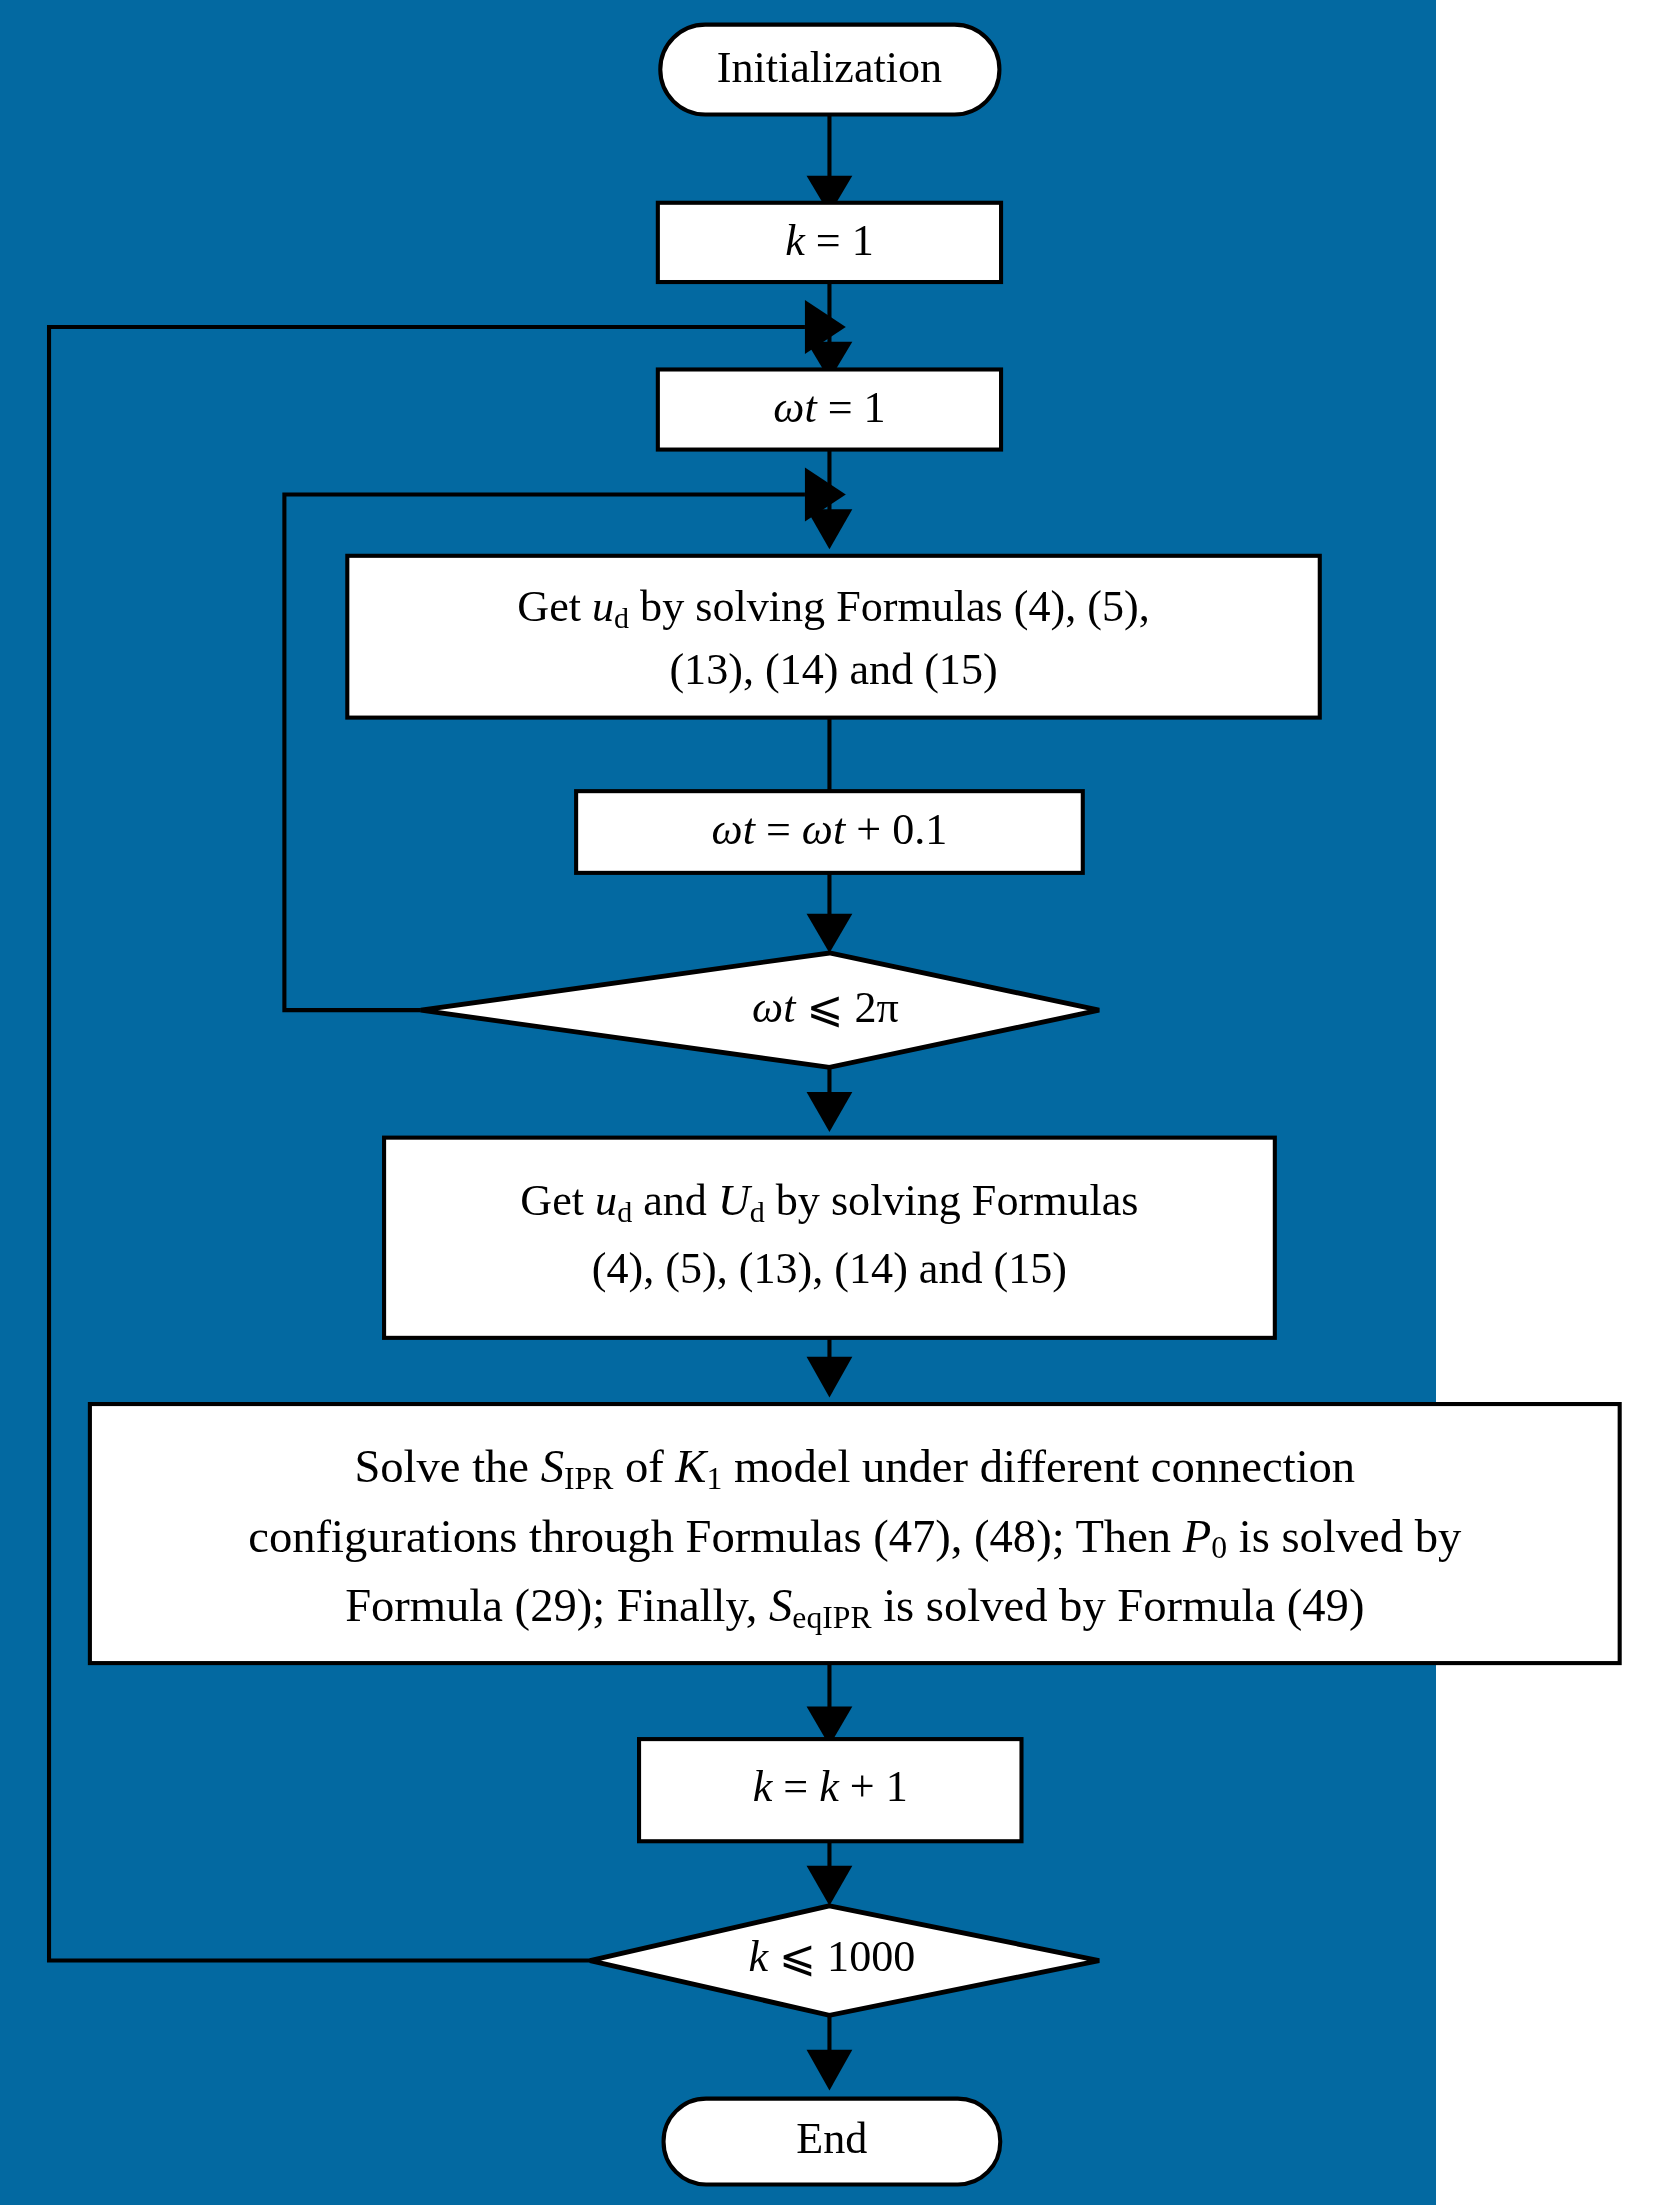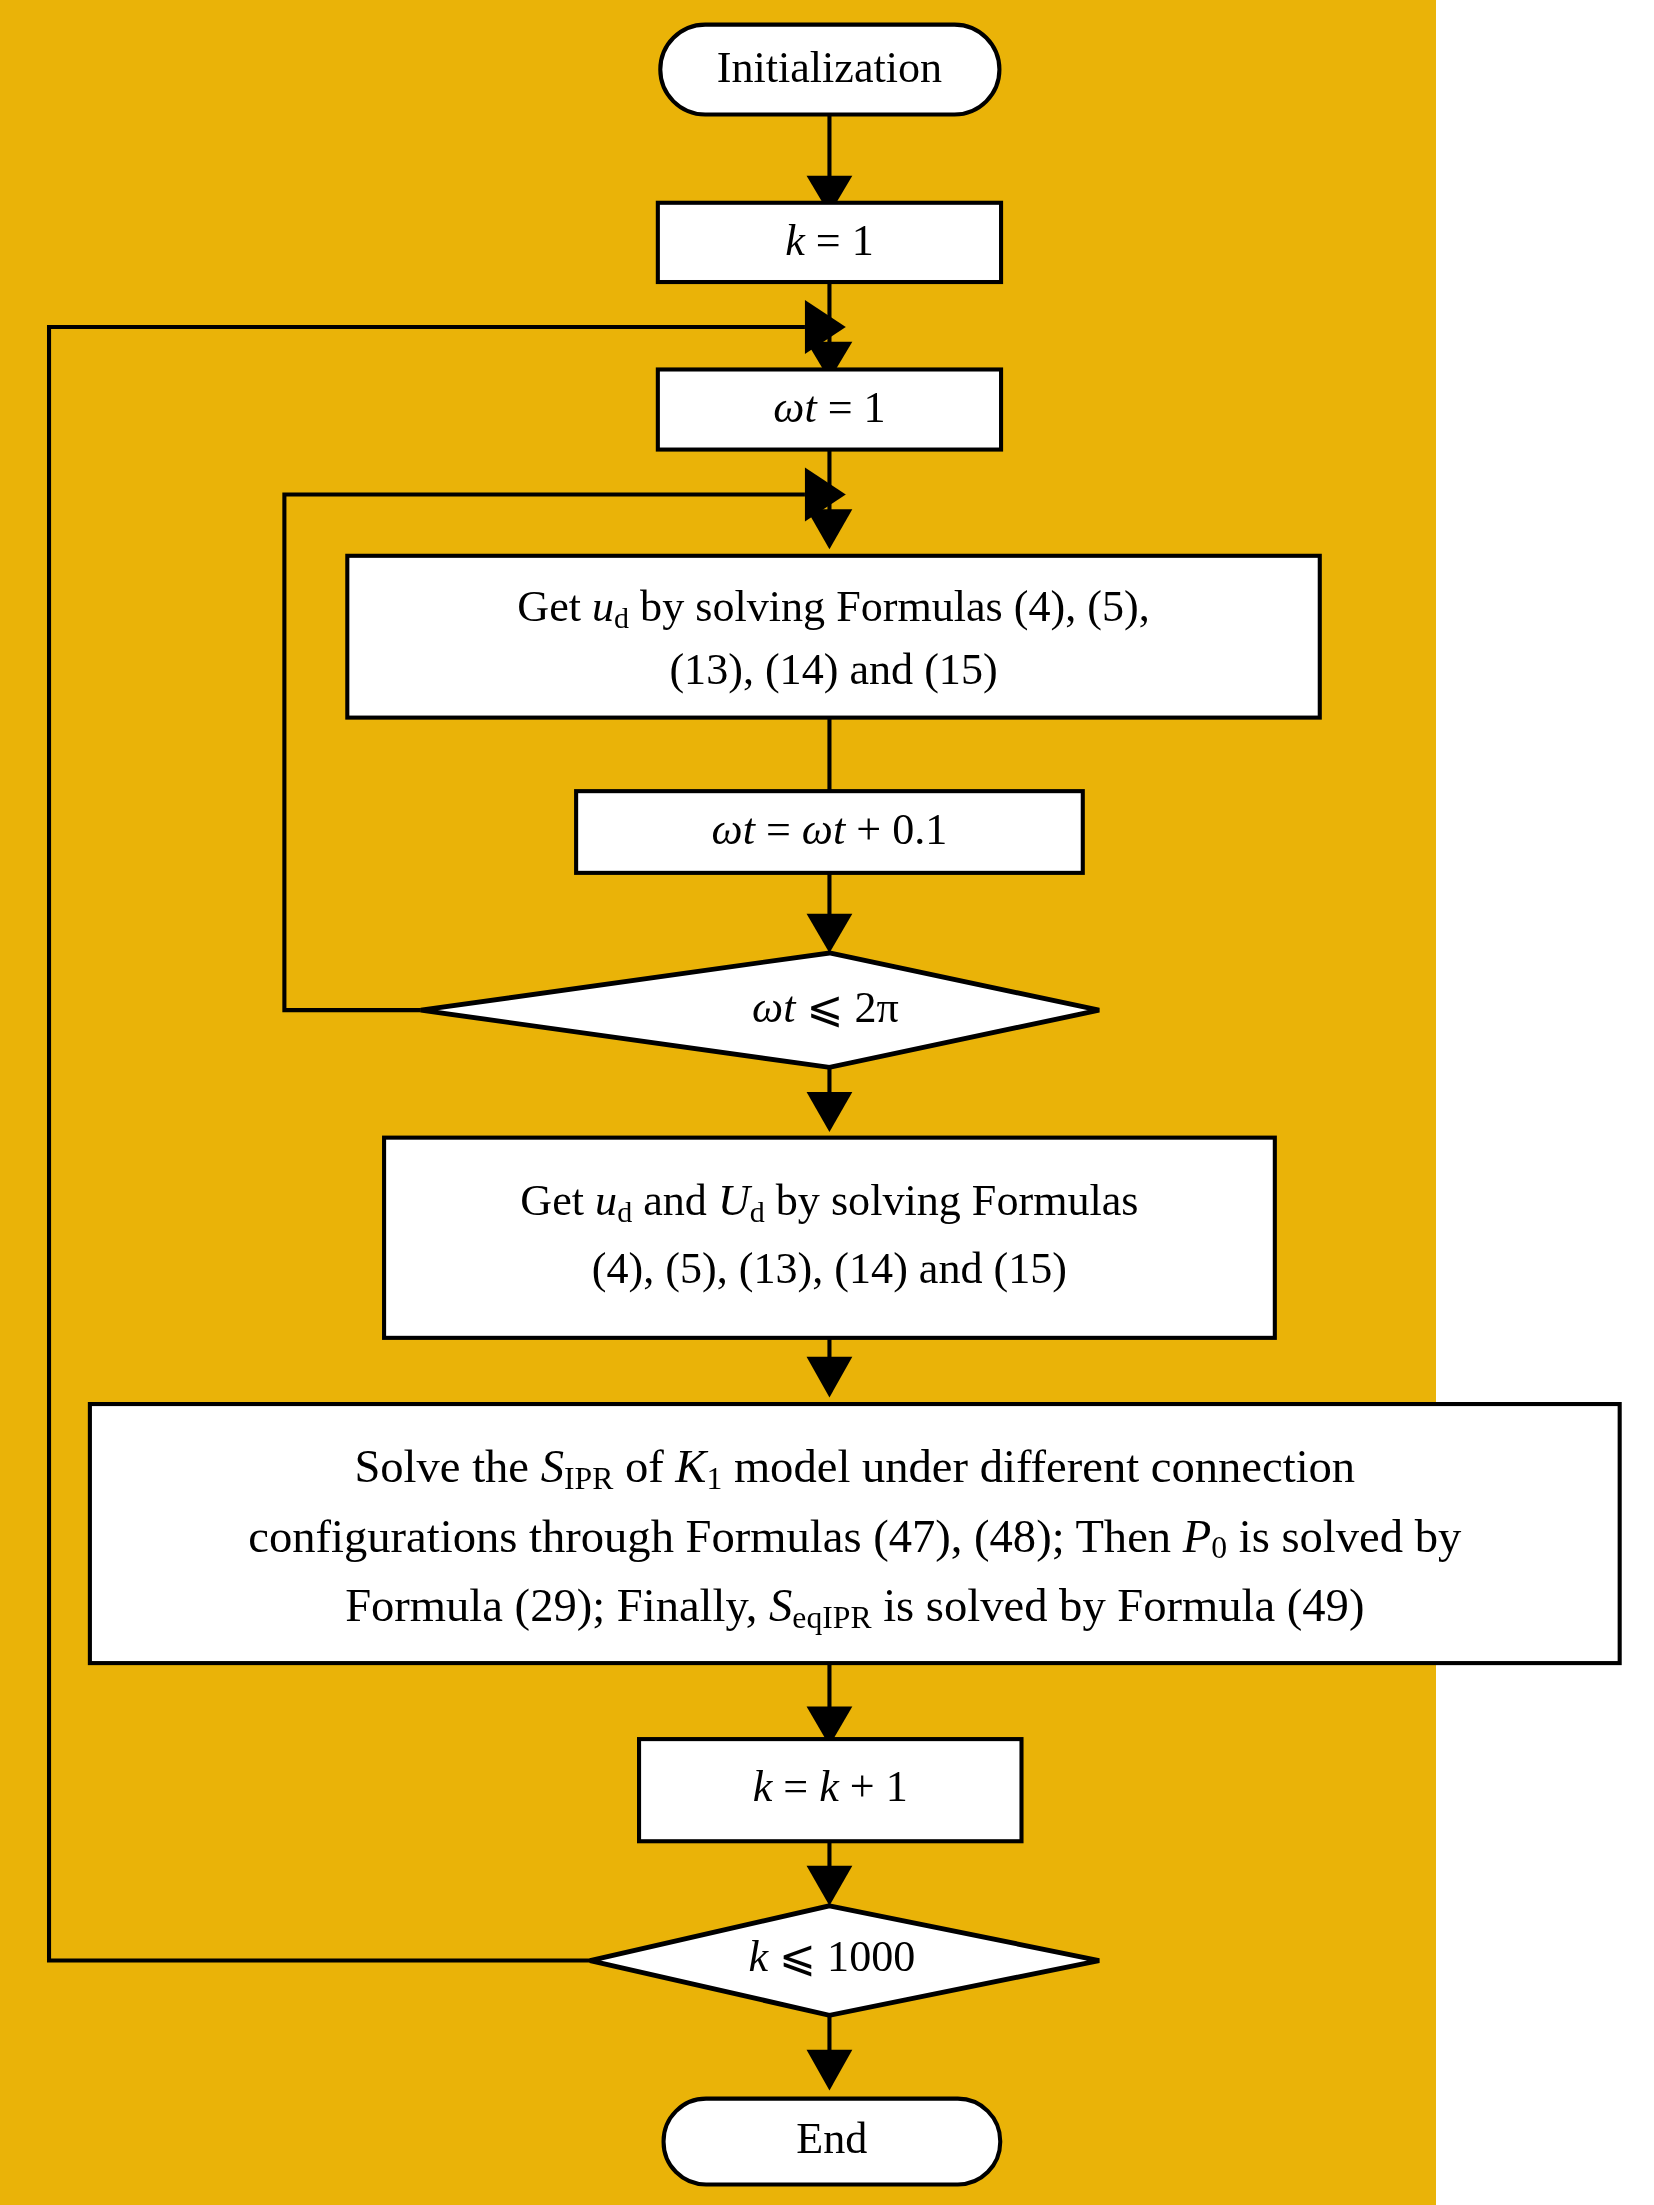--- a/index.html
+++ b/index.html
@@ -4,21 +4,21 @@
 <style>
   html, body {
     margin: 0;
     padding: 0;
     background: #ffffff;
   }
   #flow-root {
     position: relative;
     width: 1436px;
     height: 2205px;
-    background: #eab308;
+    background: #0369a1;
     font-family: "Liberation Serif", "DejaVu Serif", serif;
   }
   svg#flowchart {
     display: block;
     width: 1654px;
     height: 2205px;
   }
   .node-shape {
     fill: #ffffff;
     stroke: #000000;

